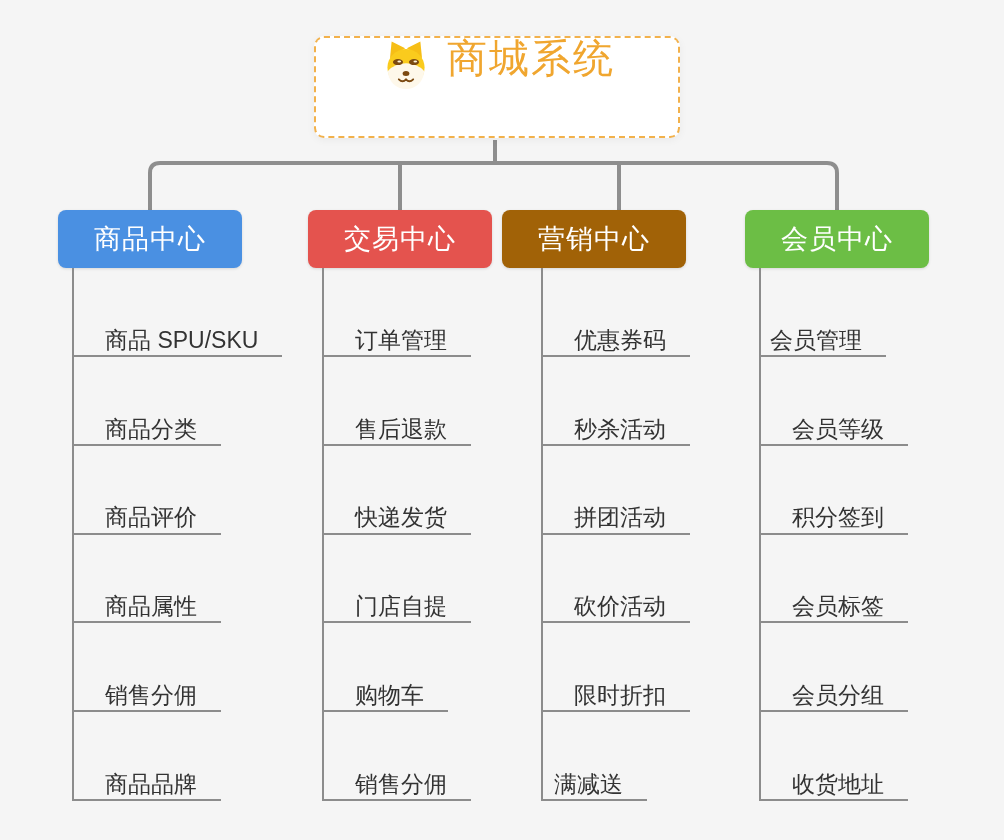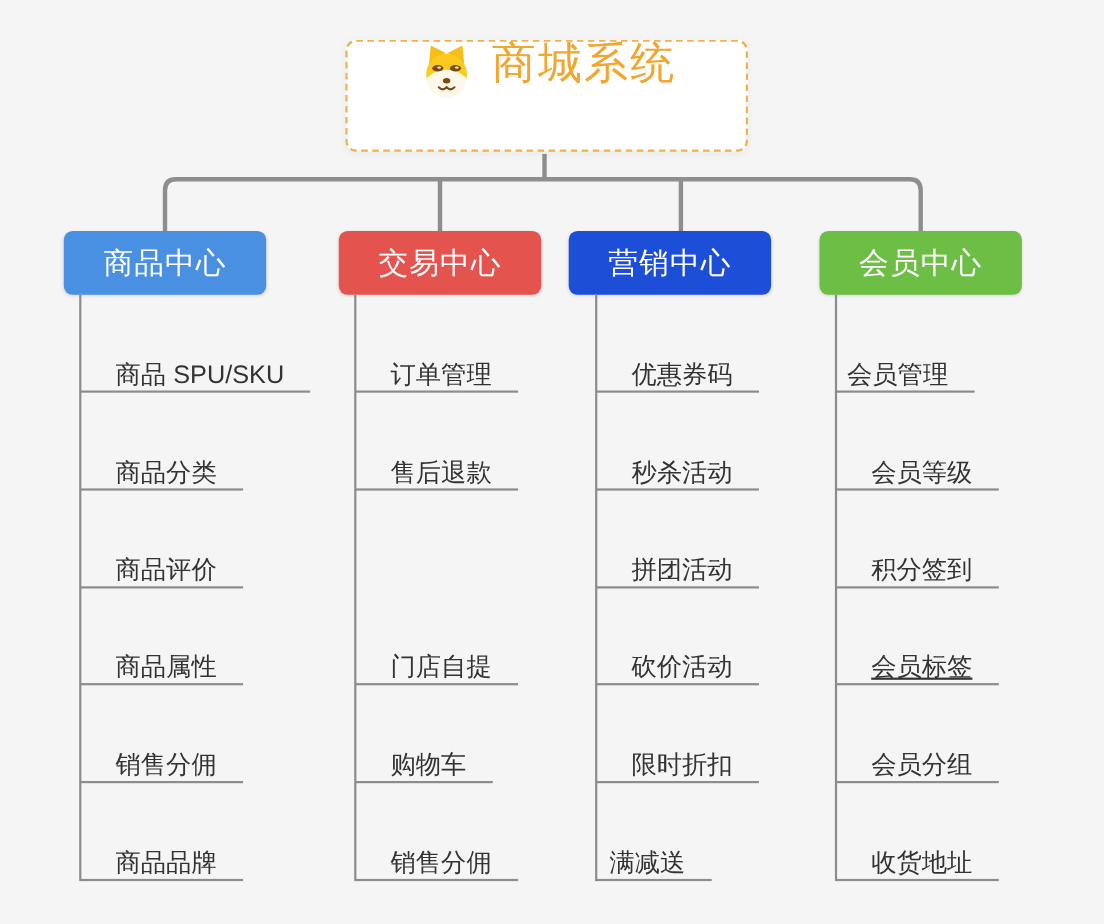--- a/index.html
+++ b/index.html
@@ -89,36 +89,37 @@
     <div class="leaf" style="left: 73px; top: 494.6px;">商品评价</div>
     <div class="leaf" style="left: 73px; top: 583.4px;">商品属性</div>
     <div class="leaf" style="left: 73px; top: 672.2px;">销售分佣</div>
     <div class="leaf" style="left: 73px; top: 761px;">商品品牌</div>
     <div class="branch-box" style="left: 308px; background: rgb(228, 83, 78);">
       <span class="branch-label">交易中心</span>
     </div>
     <div class="branch-line" style="left: 322px; top: 268px; height: 533px;"></div>
     <div class="leaf" style="left: 323px; top: 317px;">订单管理</div>
     <div class="leaf" style="left: 323px; top: 405.8px;">售后退款</div>
+    <div class="leaf" style="left: 323px; top: 494.6px;">快递发货</div>
     <div class="leaf" style="left: 323px; top: 583.4px;">门店自提</div>
     <div class="leaf" style="left: 323px; top: 672.2px;">购物车</div>
     <div class="leaf" style="left: 323px; top: 761px;">销售分佣</div>
-    <div class="branch-box" style="left: 517px; background: #1d4ed8;">
+    <div class="branch-box" style="left: 502px; background: #a16207;">
       <span class="branch-label">营销中心</span>
     </div>
     <div class="branch-line" style="left: 541px; top: 268px; height: 533px;"></div>
     <div class="leaf" style="left: 542px; top: 317px;">优惠券码</div>
     <div class="leaf" style="left: 542px; top: 405.8px;">秒杀活动</div>
     <div class="leaf" style="left: 542px; top: 494.6px;">拼团活动</div>
     <div class="leaf" style="left: 542px; top: 583.4px;">砍价活动</div>
     <div class="leaf" style="left: 542px; top: 672.2px;">限时折扣</div>
     <div class="leaf" style="left: 542px; top: 761px; padding-left: 12px;">满减送</div>
     <div class="branch-box" style="left: 745px; background: rgb(108, 190, 69);">
       <span class="branch-label">会员中心</span>
     </div>
     <div class="branch-line" style="left: 759px; top: 268px; height: 533px;"></div>
     <div class="leaf" style="left: 760px; top: 317px; padding-left: 10px;">会员管理</div>
     <div class="leaf" style="left: 760px; top: 405.8px;">会员等级</div>
     <div class="leaf" style="left: 760px; top: 494.6px;">积分签到</div>
-    <div class="leaf" style="left: 760px; top: 583.4px; text-decoration: underline;">会员标签</div>
+    <div class="leaf" style="left: 760px; top: 583.4px;">会员标签</div>
     <div class="leaf" style="left: 760px; top: 672.2px;">会员分组</div>
     <div class="leaf" style="left: 760px; top: 761px;">收货地址</div>
   </div>
 
 </body></html>

